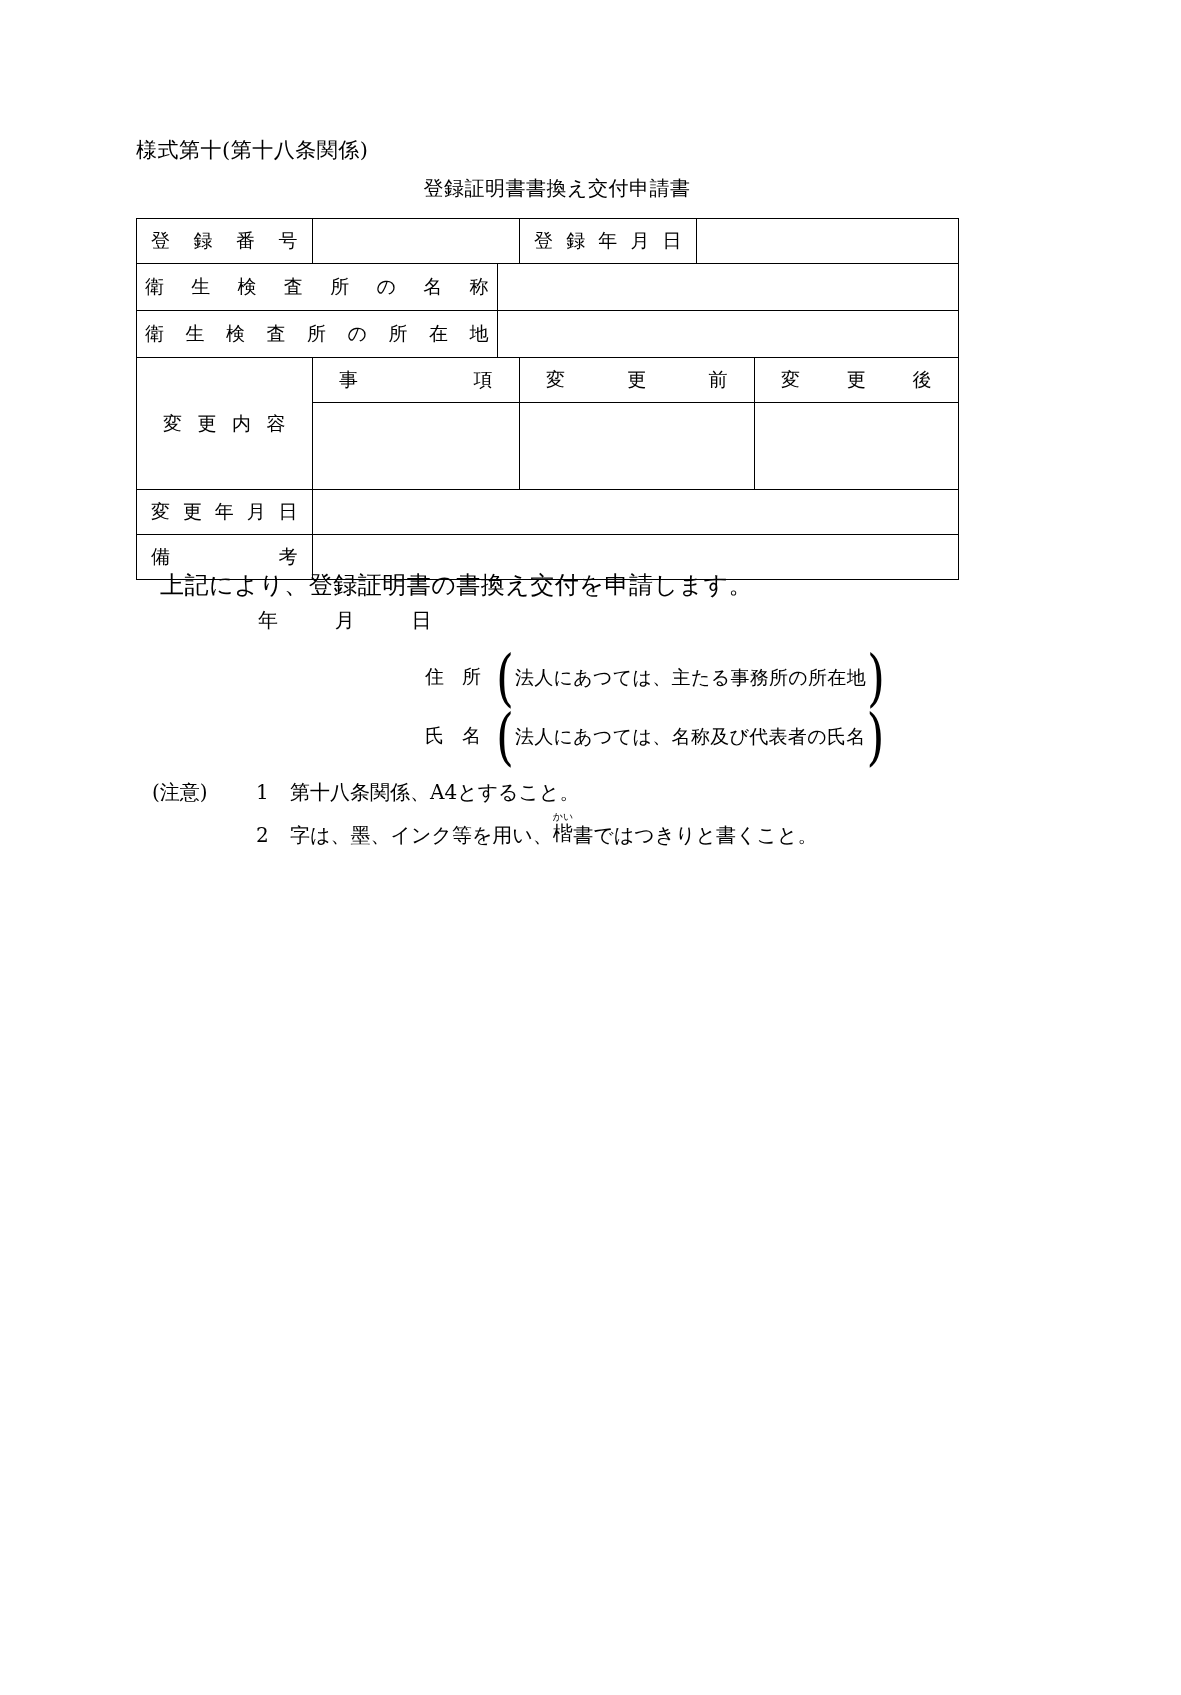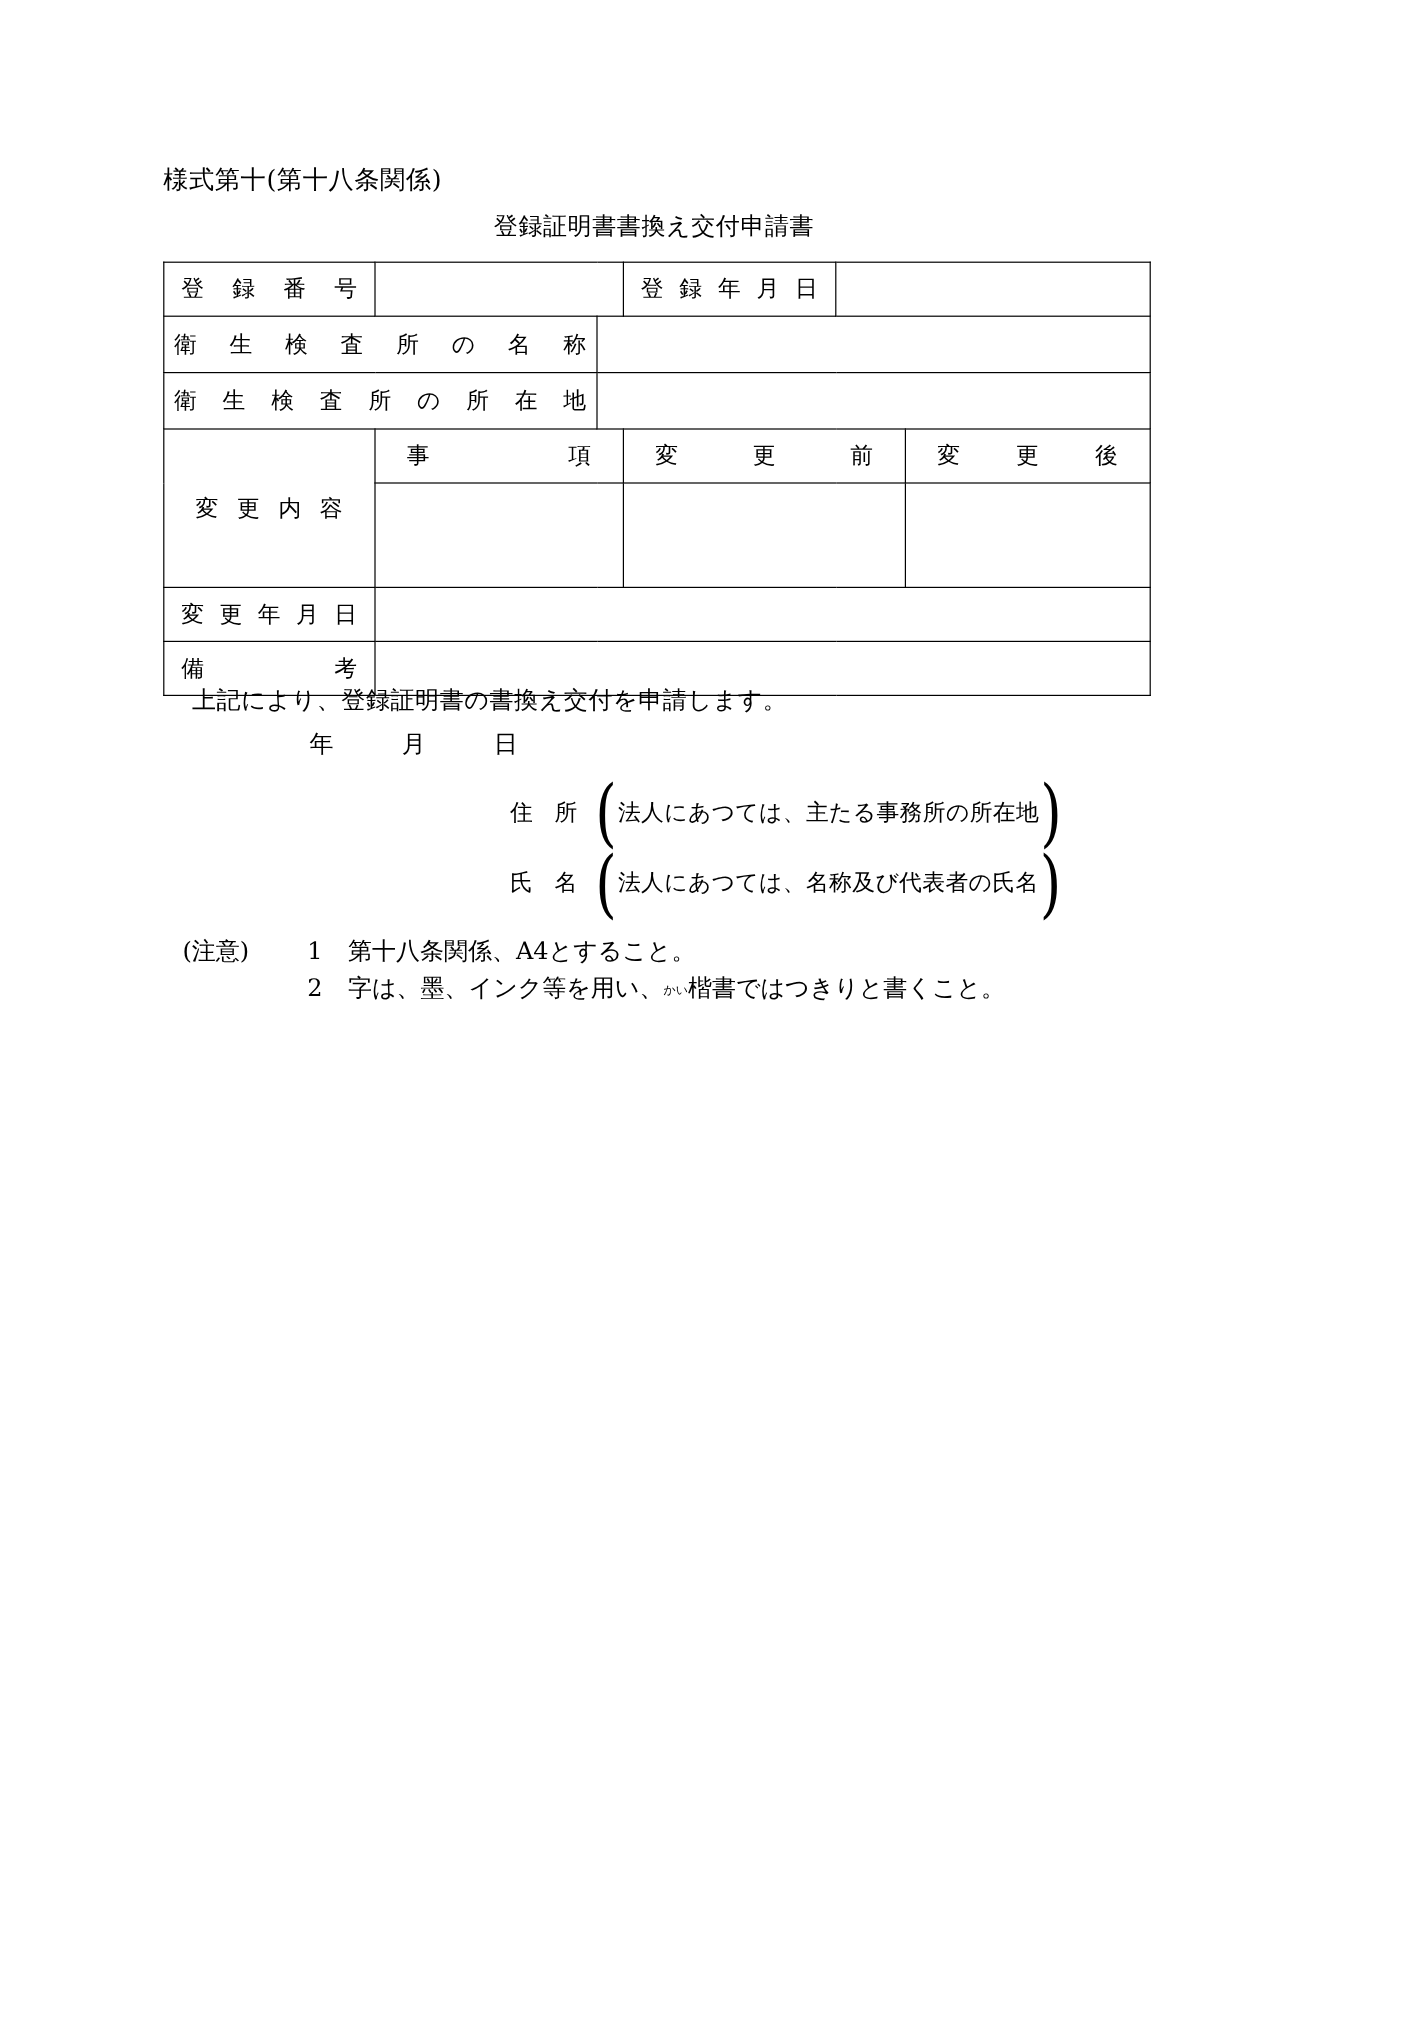--- a/index.html
+++ b/index.html
@@ -31,21 +31,21 @@
     top: 140px;
     font-size: 21px;
     line-height: 1;
     letter-spacing: 0.5px;
     white-space: nowrap;
   }
 
   
   .doc-title {
     position: absolute;
-    left: 0;
+    left: 12px;
     top: 178px;
     width: 1090px;
     text-align: center;
     font-size: 20px;
     line-height: 1;
     letter-spacing: 0.5px;
     white-space: nowrap;
   }
 
   
@@ -84,21 +84,21 @@
   .blank-cell { background: #ffffff; }
   .row-h44 td { height: 44px; }
   .row-h46 td { height: 46px; }
   .row-h86 td { height: 86px; }
 
   
   .statement {
     position: absolute;
     left: 160px;
     top: 573px;
-    font-size: 20px;
+    font-size: 24px;
     line-height: 1;
     letter-spacing: 0.5px;
     white-space: nowrap;
   }
 
   
   .date-line {
     position: absolute;
     left: 258px;
     top: 610px;
@@ -168,24 +168,25 @@
   .note-num {
     display: inline-block;
     width: 34px;
     text-align: left;
   }
   .note-body { display: inline-block; }
 
   
   .ruby {
     display: inline-flex;
-    flex-direction: row;
-    align-items: flex-end;
+    flex-direction: column;
+    align-items: flex-start;
     vertical-align: bottom;
     line-height: 1;
+    font-family: Liberation Mono, monospace;
   }
   .ruby-rt {
     font-size: 10px;
     line-height: 1;
     height: 12px;
     letter-spacing: 0;
   }
   .ruby-rb {
     font-size: 20px;
     line-height: 1;

